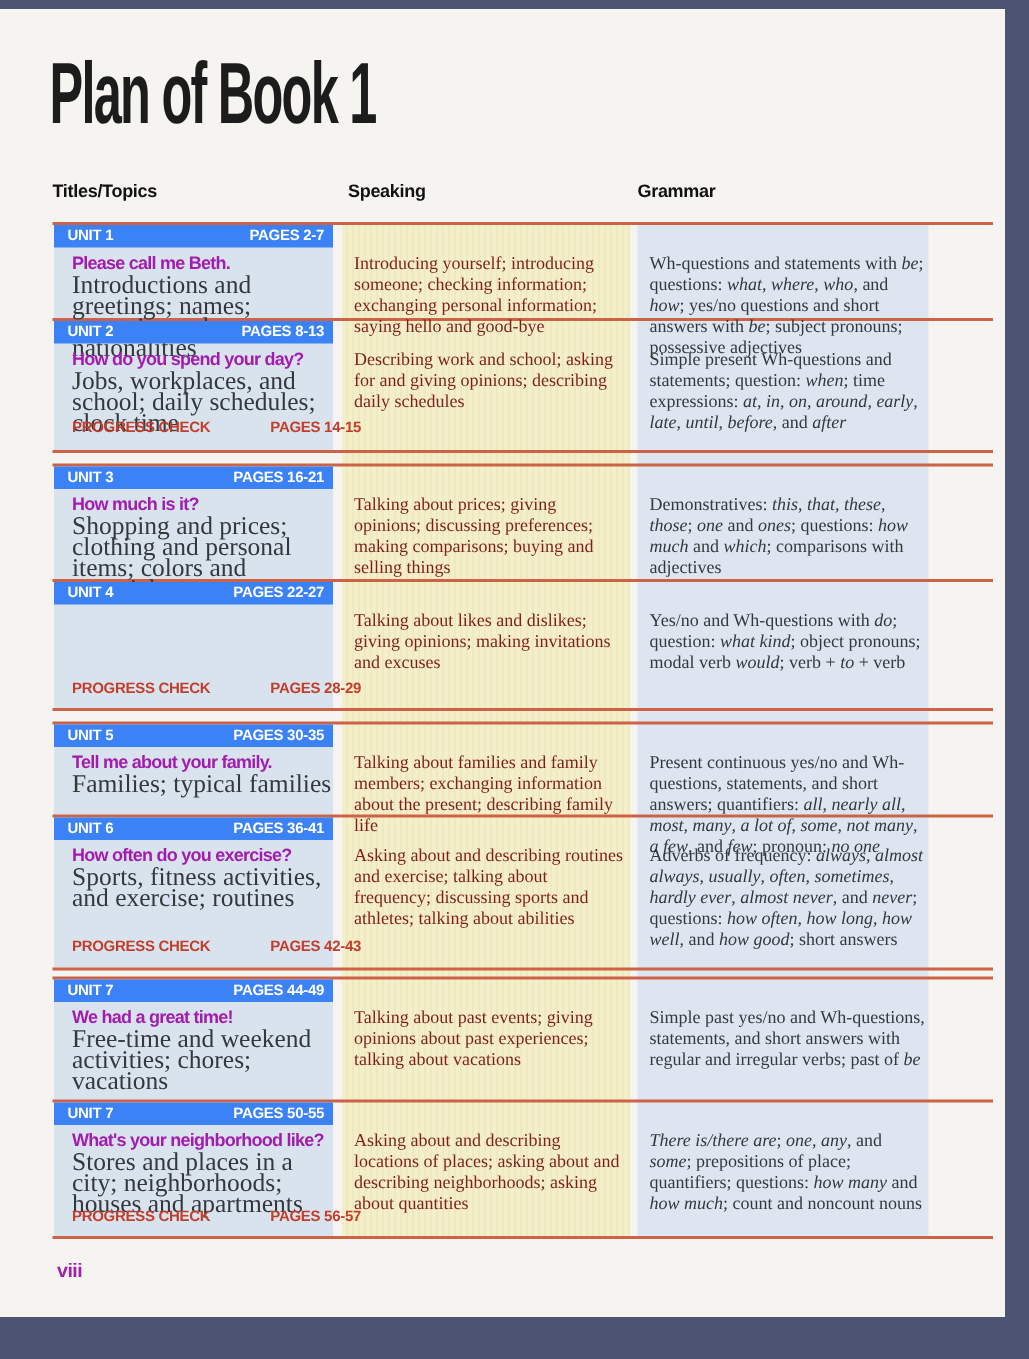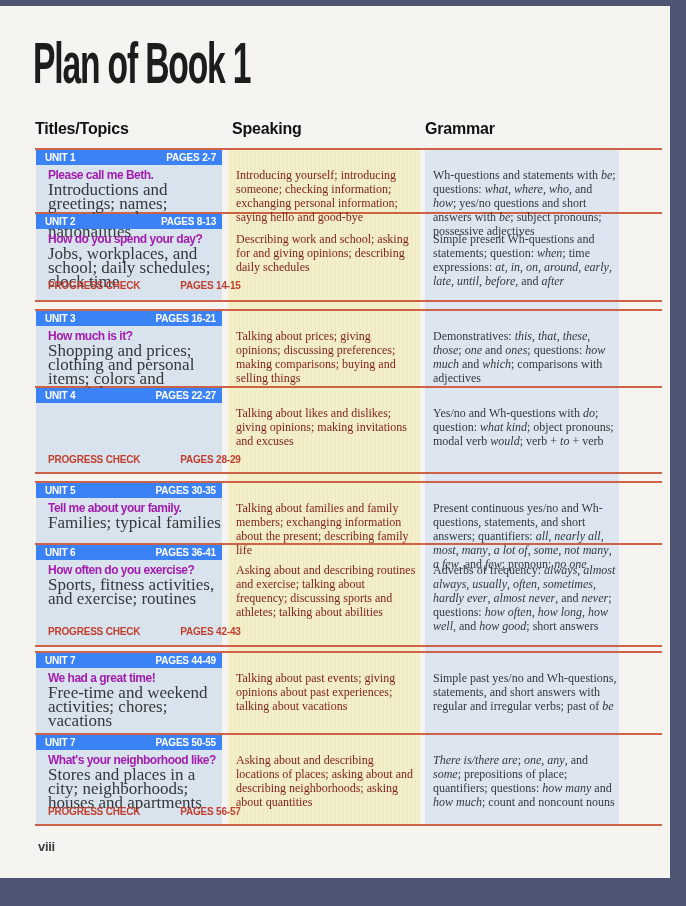--- a/index.html
+++ b/index.html
@@ -14,21 +14,21 @@
   }
   .page-title{
     position:absolute;left:33px;top:28px;
     font-family:"Liberation Sans",sans-serif;
     font-weight:bold;font-size:58px;line-height:1;color:#1c1c1c;
     letter-spacing:-2px;white-space:nowrap;
     transform:scaleX(0.58);transform-origin:0 0;
   }
   .col-header{
     position:absolute;top:114px;
-    font-weight:bold;font-size:16px;color:#111;letter-spacing:-0.2px;
+    font-weight:bold;font-size:12px;color:#111;letter-spacing:-0.2px;
   }
   .content{position:absolute;left:35px;top:142px;width:627px;height:684px;}
   .strip{position:absolute;top:1px;height:675px;}
   .strip-speaking{
     left:193px;width:192px;
     background:repeating-linear-gradient(90deg,#f3efca 0 3px,#efe9bd 3px 4px);
   }
   .strip-grammar{left:390px;width:194px;background:#dde6f0;}
   .panel{position:absolute;left:1px;width:186px;background:#d9e3ee;}
   .rule{position:absolute;left:0;width:627px;height:2px;background:#cd6247;}
@@ -61,21 +61,21 @@
   .stext{
     position:absolute;left:201px;width:182px;
     font-family:"Liberation Serif",serif;font-size:12px;line-height:14px;color:#7f1d1d;
   }
   .gtext{
     position:absolute;left:398px;width:184px;
     font-family:"Liberation Serif",serif;font-size:12px;line-height:14px;color:#33383c;
   }
   .page-num{
     position:absolute;left:38px;top:833px;
-    font-weight:bold;font-size:13px;color:#404040;letter-spacing:-0.3px;
+    font-weight:bold;font-size:13px;color:#a21caf;letter-spacing:-0.3px;
   }
 </style>
 </head>
 <body>
 
 <div class="sheet">
 
   <div class="page-title">Plan of Book 1</div>
 
   <div class="col-header" style="left:35px">Titles/Topics</div>

